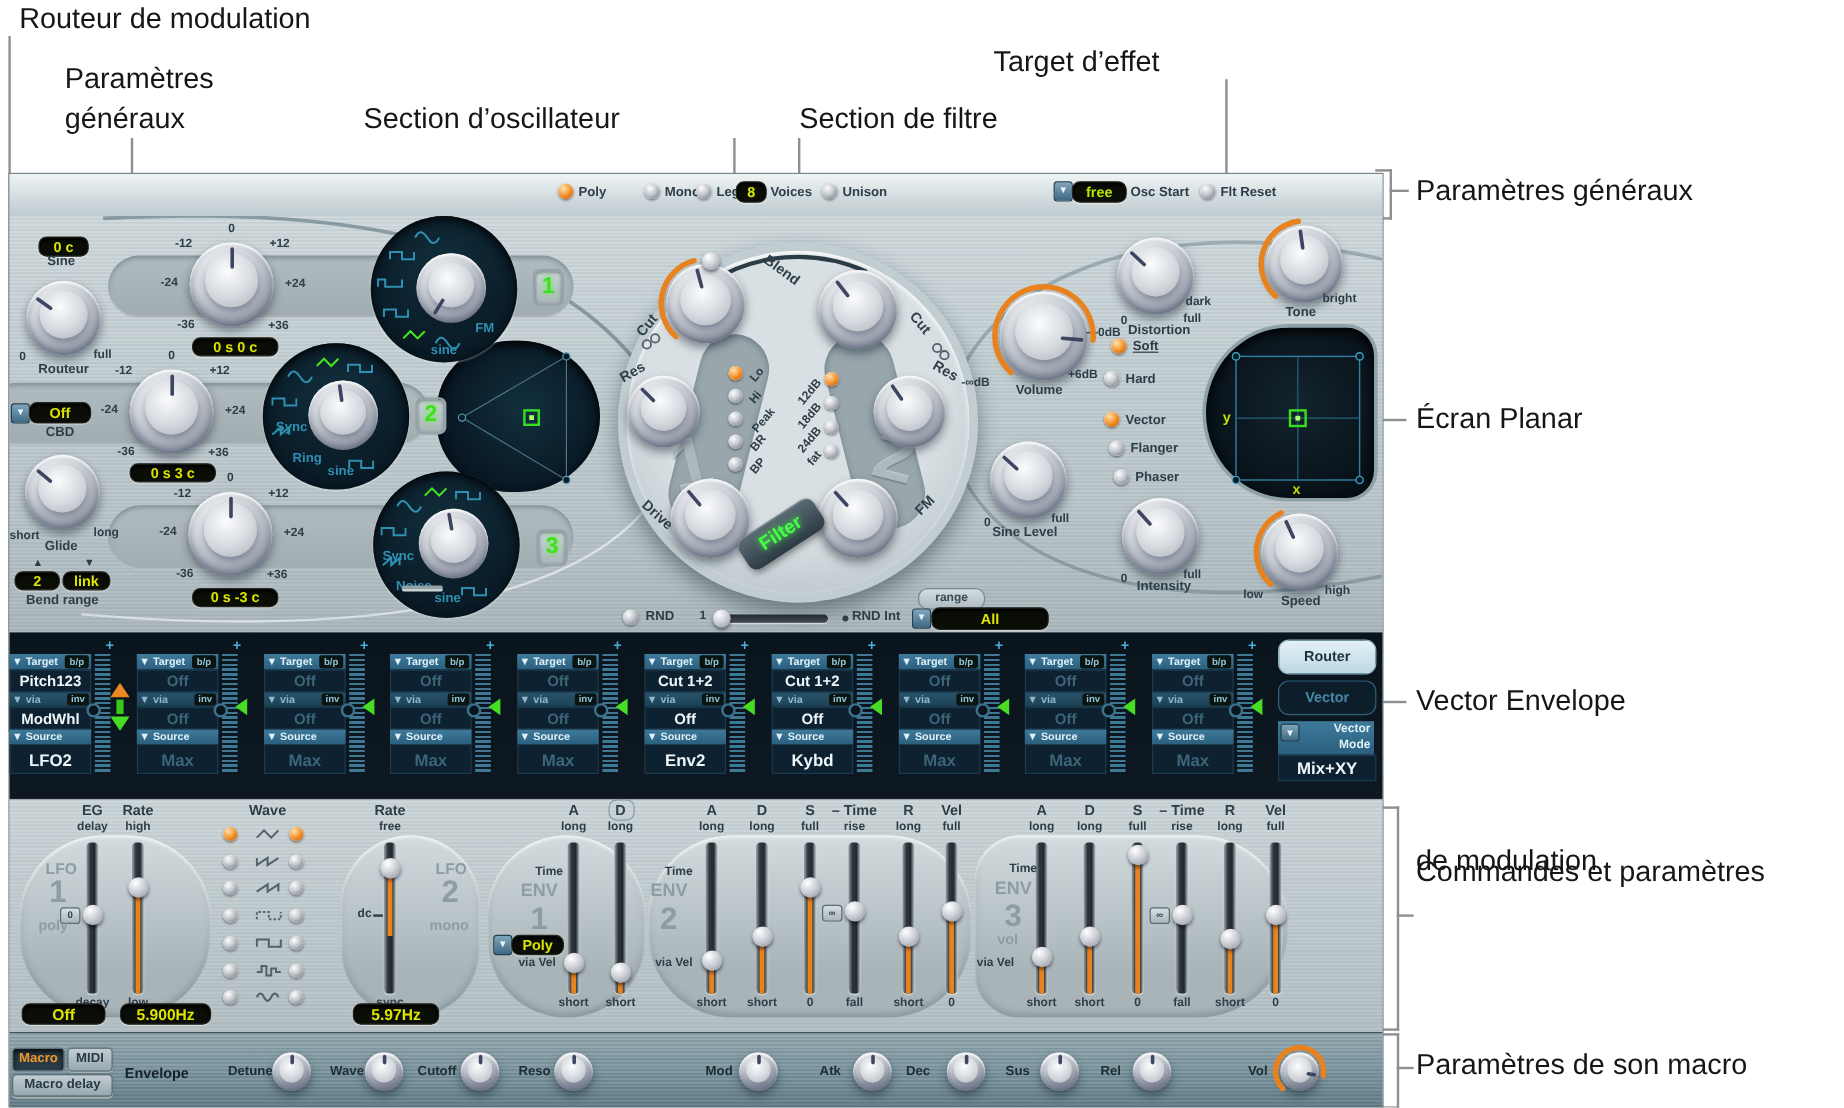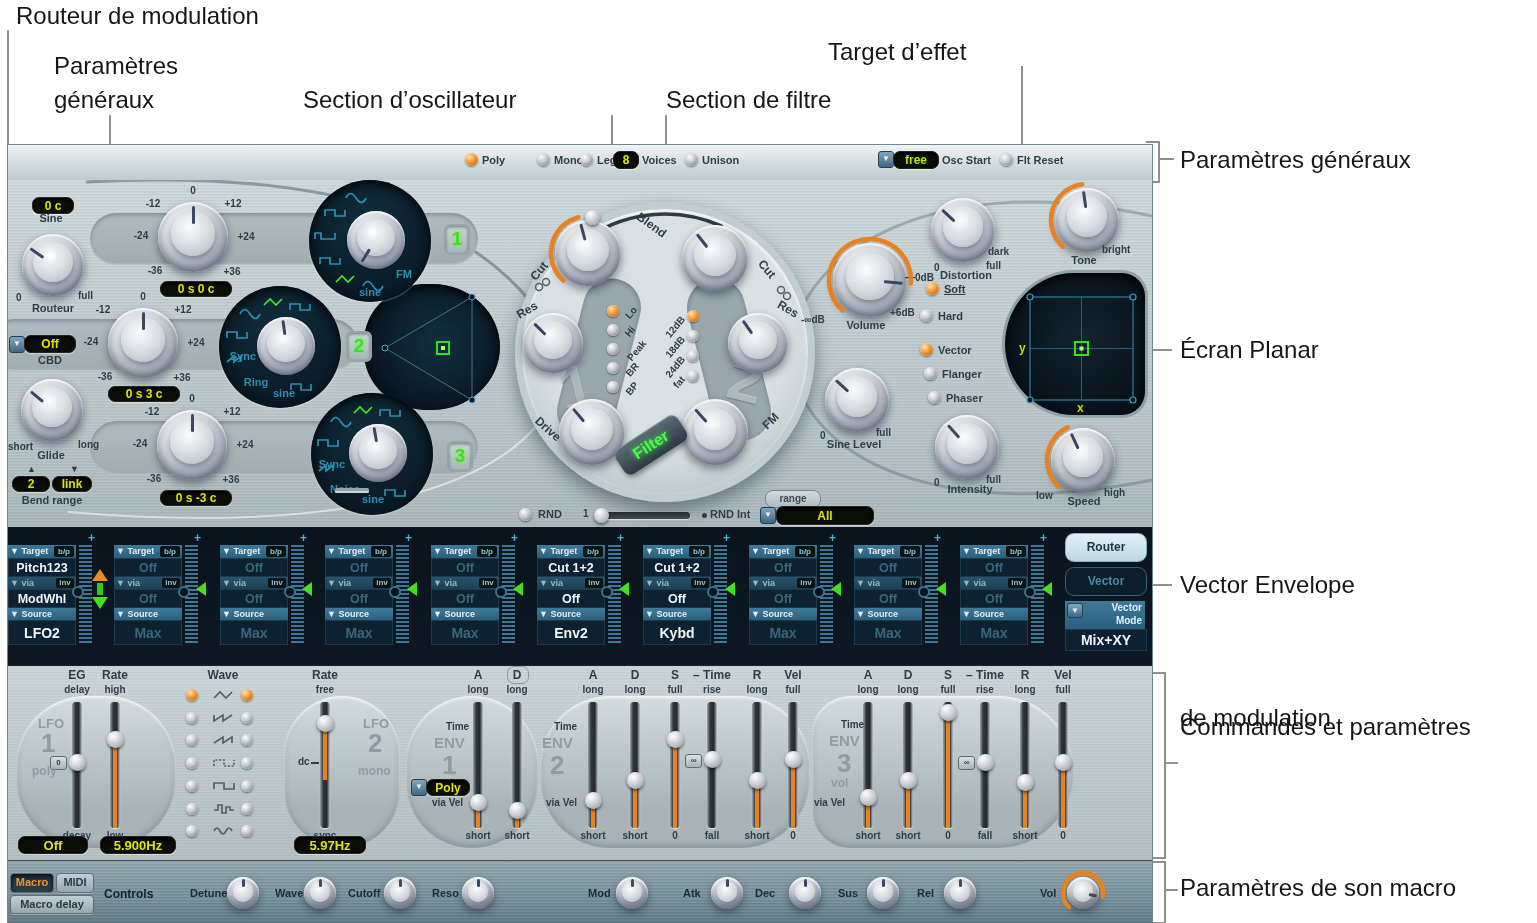--- a/index.html
+++ b/index.html
@@ -717,21 +717,21 @@
       <div class="lab sm" style="left: 833px; top: 53px;">Time</div>
       <div class="lab" style="left: 821px; top: 66px; font-size: 15px; color: rgb(142, 156, 164);">ENV</div>
       <div class="lab" style="left: 829px; top: 82px; font-size: 26px; color: rgb(142, 156, 164);">3</div>
       <div class="lab" style="left: 823px; top: 110px; font-size: 12px; color: rgb(142, 156, 164);">vol</div>
       <div class="lab sm" style="left: 806px; top: 131px;">via Vel</div>
     </div>
   <div id="macro">
       <div class="mbtn active" style="left: 2px; top: 12px; width: 42px; height: 18px; line-height: 17px;">Macro</div>
       <div class="mbtn" style="left: 48px; top: 12px; width: 36px; height: 18px; line-height: 17px;">MIDI</div>
       <div class="mbtn" style="left: 2px; top: 34px; width: 82px; height: 17px; line-height: 16px;">Macro delay</div>
-      <div class="lab" style="left: 96px; top: 26px; font-size: 12px; color: rgb(21, 32, 42);">Controls</div>
+      <div class="lab" style="left: 96px; top: 26px; font-size: 12px; color: rgb(21, 32, 42);">Envelope</div>
       <div class="lab" style="left: 182px; top: 26px; color: rgb(30, 44, 52);">Detune</div>
       <div class="knob" style="left: 219px; top: 16px; width: 32px; height: 32px;">
         <div class="ptr" style="transform: rotate(0deg);"></div>
       </div>
       <div class="lab" style="left: 267px; top: 26px; color: rgb(30, 44, 52);">Wave</div>
       <div class="knob" style="left: 296px; top: 16px; width: 32px; height: 32px;">
         <div class="ptr" style="transform: rotate(0deg);"></div>
       </div>
       <div class="lab" style="left: 340px; top: 26px; color: rgb(30, 44, 52);">Cutoff</div>
       <div class="knob" style="left: 376px; top: 16px; width: 32px; height: 32px;">

